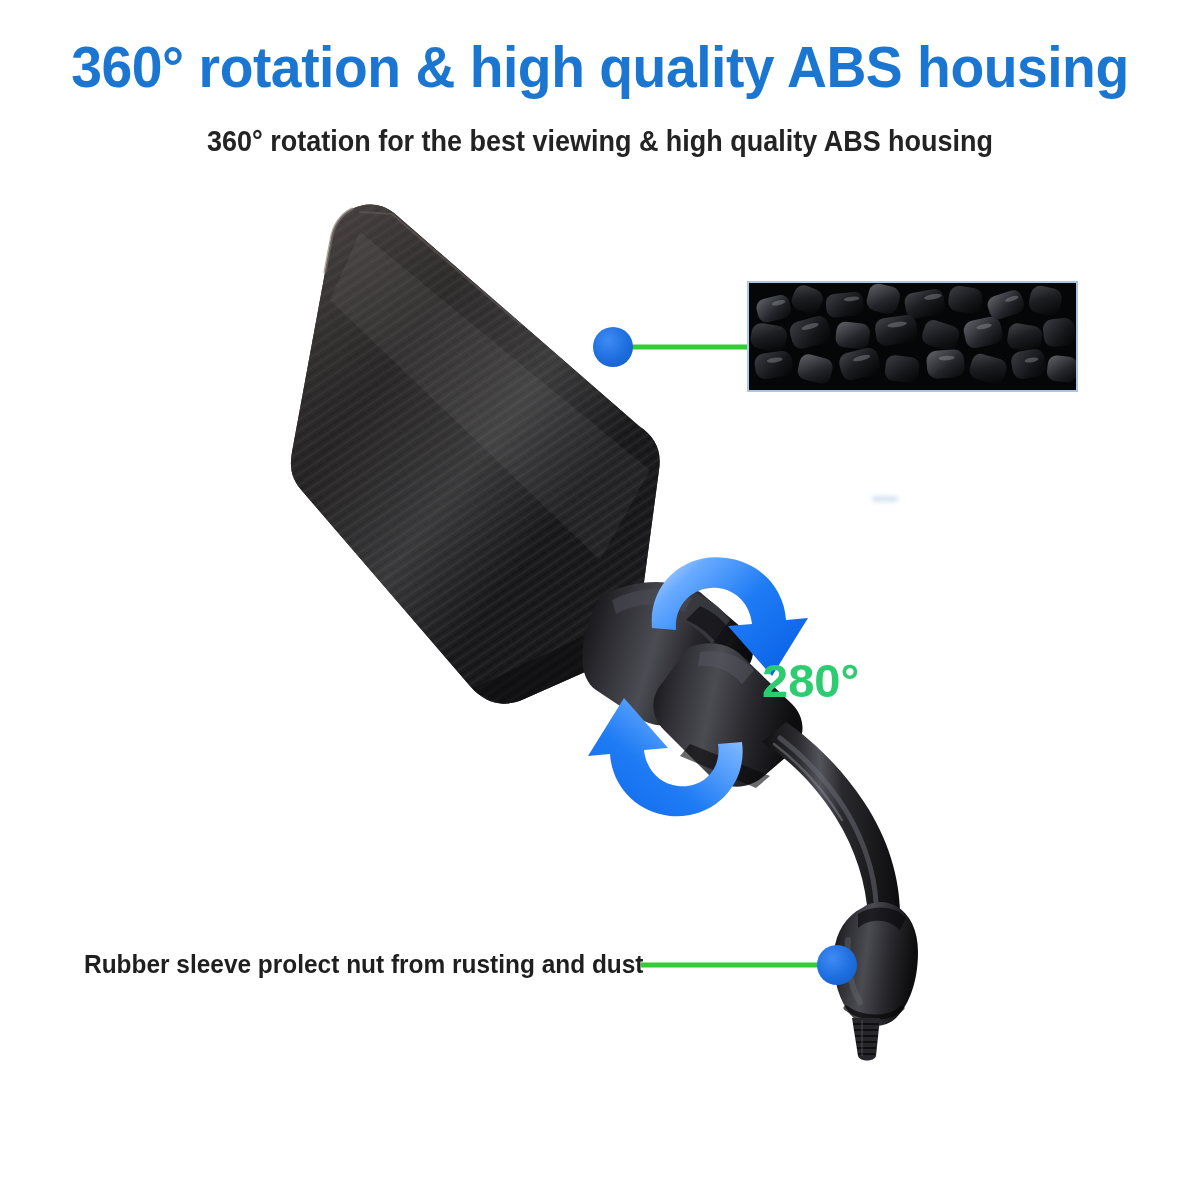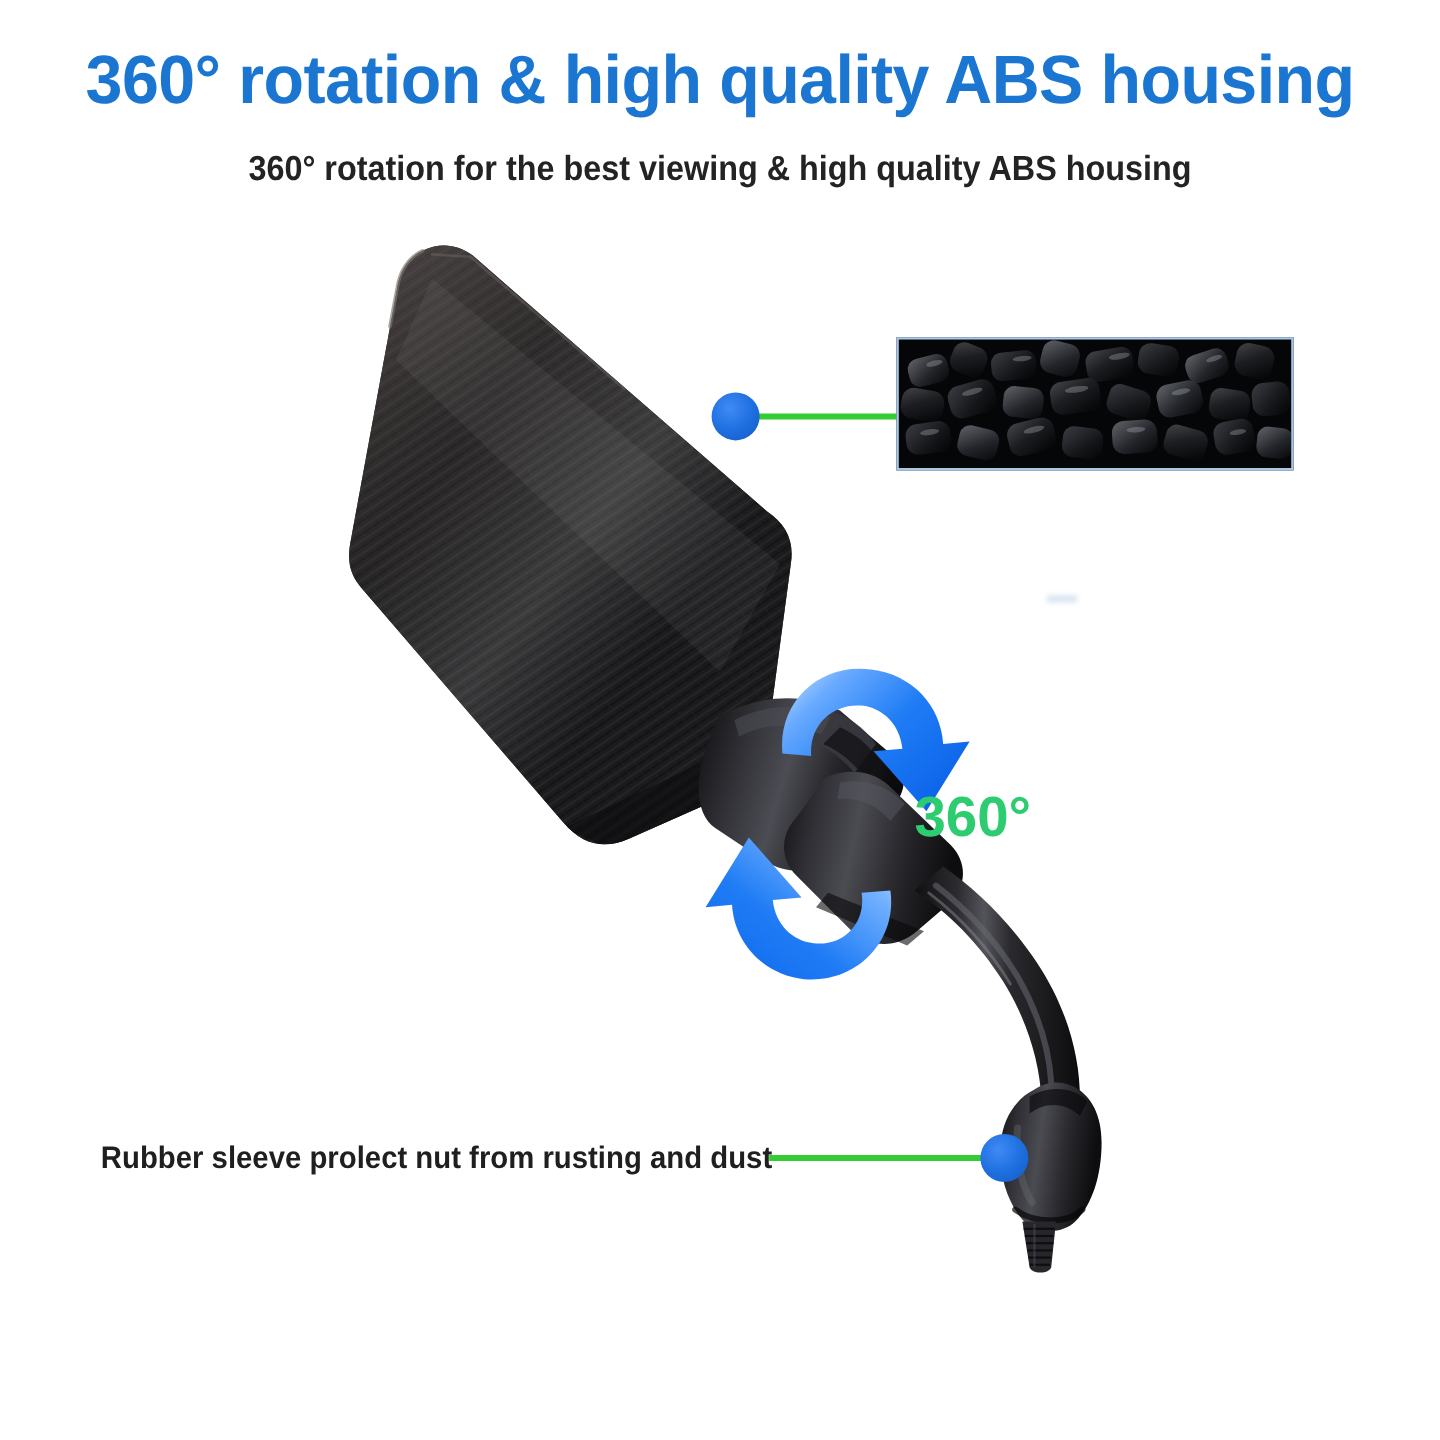--- a/index.html
+++ b/index.html
@@ -369,16 +369,16 @@
         <ellipse cx="200" cy="76" rx="8" ry="2.3" transform="rotate(-4 200 76)"></ellipse>
         <ellipse cx="286" cy="78" rx="7" ry="2.3" transform="rotate(-10 286 78)"></ellipse>
       </g>
 
       <rect width="331" height="111" fill="#000" opacity="0.18"></rect>
     </svg>
   </div>
 
   <div class="artifact"></div>
 
-  <div class="deg360">360°</div>
+  <div class="deg360">280°</div>
   <div class="callout-rubber">Rubber sleeve prolect nut from rusting and dust</div>
 
 </div>
 
 </body></html>

